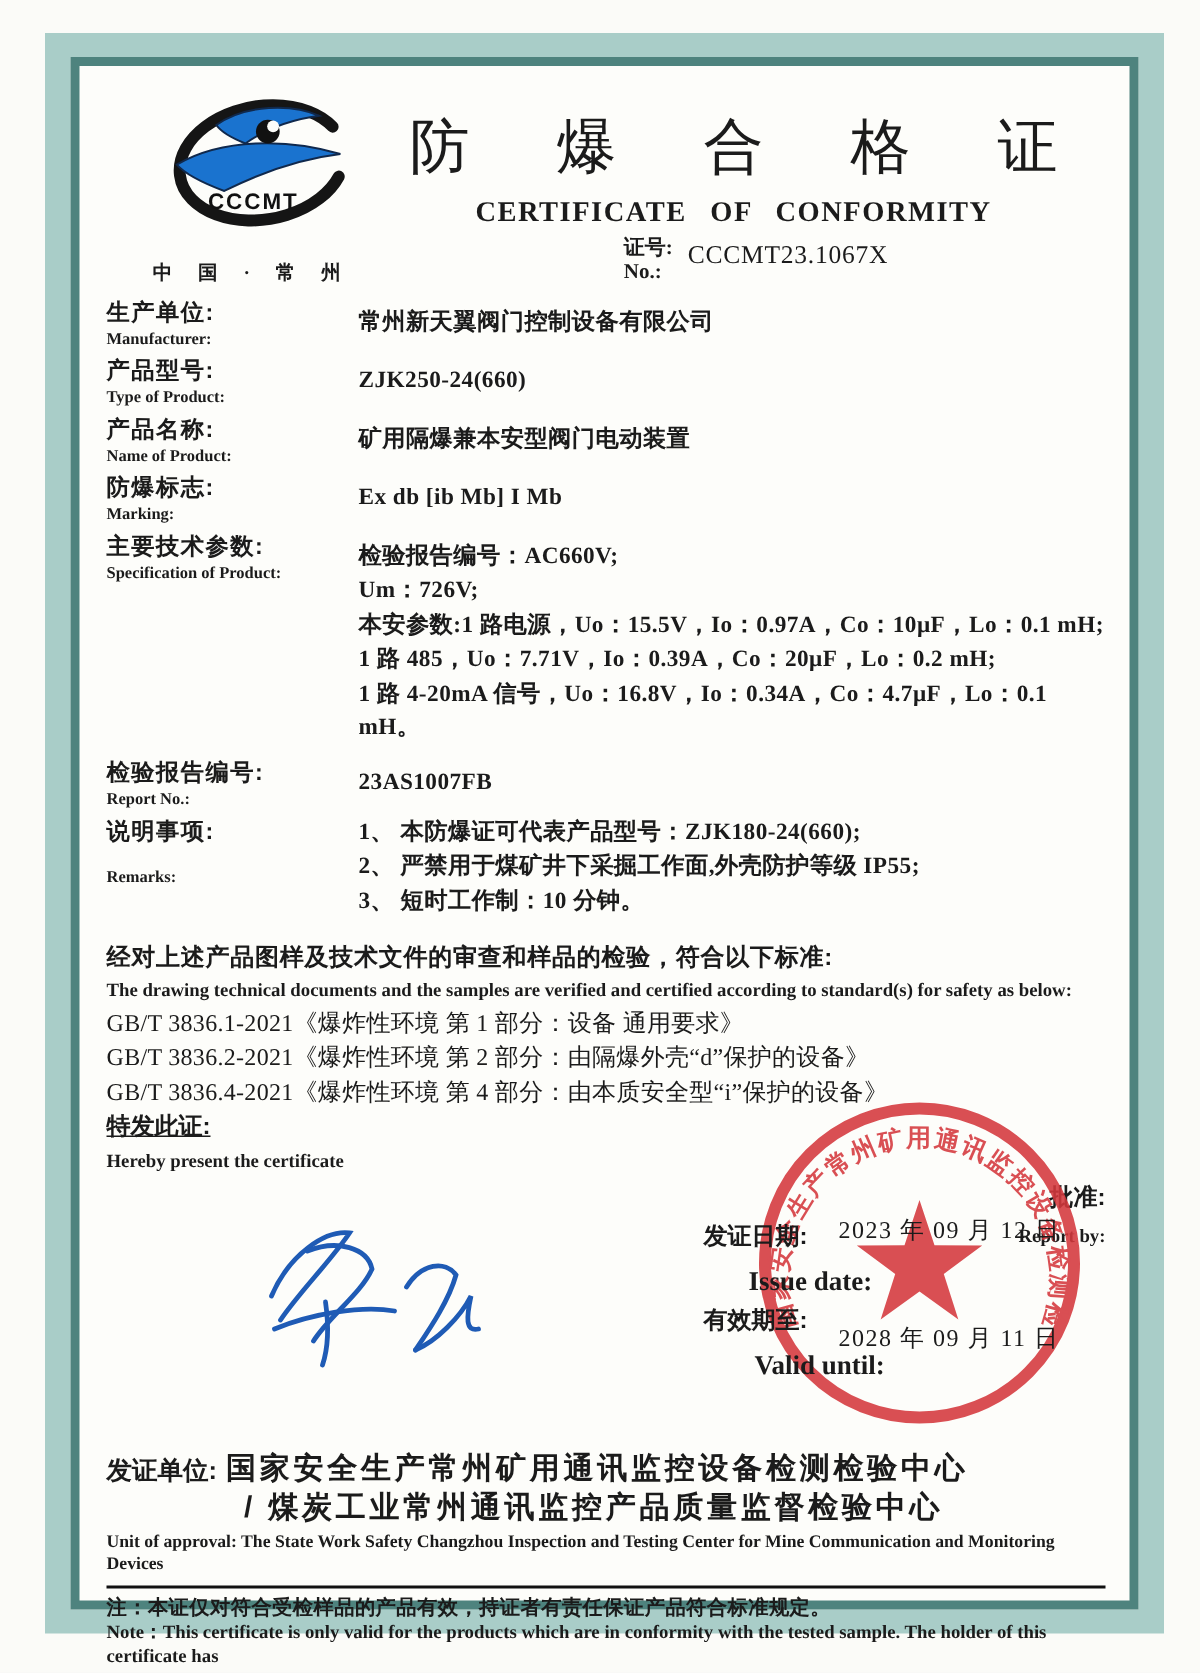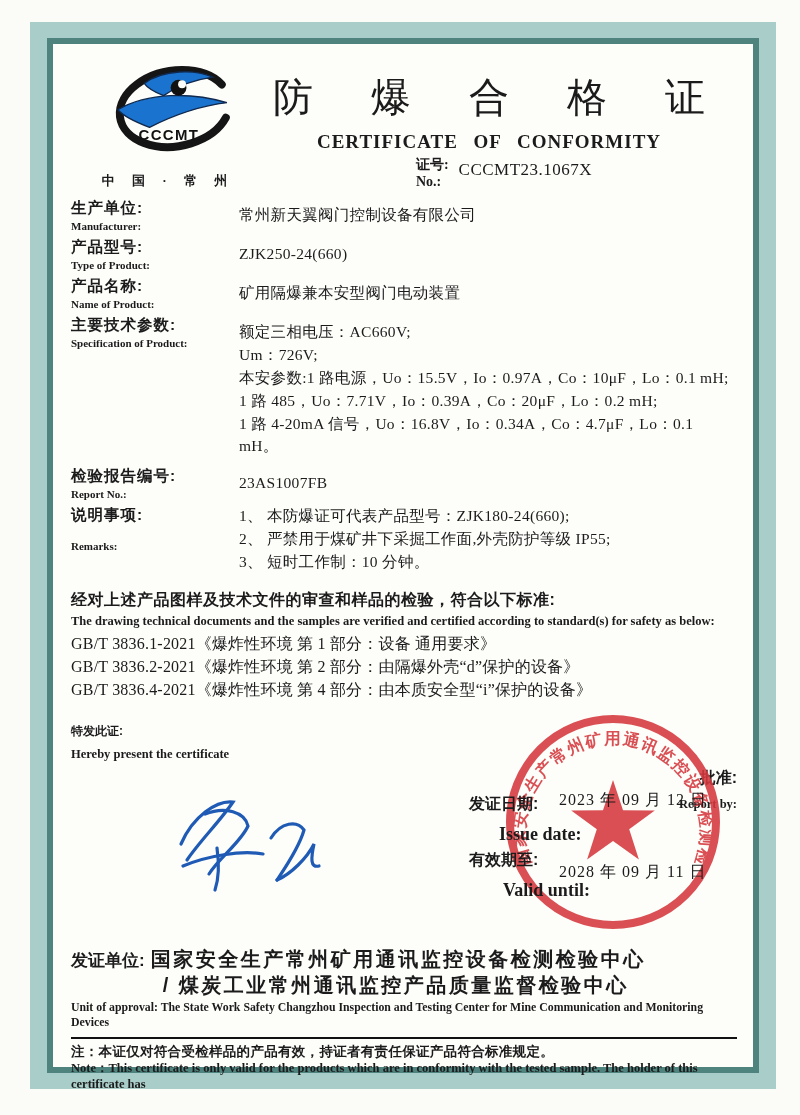--- a/index.html
+++ b/index.html
@@ -26,30 +26,30 @@
   .certno-zh { font-size:14px; font-weight:bold; }
   .certno-en { font-size:14px; font-weight:bold; }
   .certno-val { font-size:17px; letter-spacing:.5px; padding-top:4px; }
   
   .fields { margin-top:4px; }
   .frow { display:flex; margin-bottom:5px; }
   .fl { width:168px; flex:none; }
   .f-zh { font-size:15.5px; font-weight:bold; letter-spacing:1px;
           font-family:"Liberation Sans","DejaVu Sans",sans-serif; }
   .f-en { font-size:11px; font-weight:bold; margin-top:1px; }
-  .fv { font-size:15.5px; line-height:22px; padding-top:6px; letter-spacing:.3px; }
+  .fv { font-size:15.5px; line-height:22px; padding-top:6px; letter-spacing:.3px;font-weight:bold; }
   .fv div { margin-bottom:1px; }
   
   .standards { margin-top:14px; font-size:15.5px; line-height:23px; }
   .std-zh { font-size:16px; font-weight:bold; letter-spacing:.5px;
             font-family:"Liberation Sans","DejaVu Sans",sans-serif; }
   .std-en { font-size:12.5px; font-weight:bold; line-height:17px; margin:2px 0; }
   .std-item { font-size:16px; letter-spacing:.2px; }
-  .present-zh { font-size:12px; font-weight:bold; margin-top:19px;
-            font-family:"Liberation Sans","DejaVu Sans",sans-serif; }
+  .present-zh { font-size:16px; font-weight:bold; margin-top:0;
+            font-family:"Liberation Sans","DejaVu Sans",sans-serif;text-decoration:underline; }
   .present-en { font-size:12.5px; font-weight:bold; }
   
   .issue { position:relative; height:168px; margin-top:2px;text-align:right; }
   .approve-zh { font-size:16px; font-weight:bold;
             font-family:"Liberation Sans","DejaVu Sans",sans-serif; }
   .approve-en { font-size:12.5px; font-weight:bold; margin-top:8px; }
   .sig { position:absolute; left:88px; top:18px; }
   .seal { position:absolute; right:8px; top:-62px; width:232px; height:232px; opacity:.88; }
   .d-lab-zh { position:absolute; font-size:16px; font-weight:bold; z-index:3;
             font-family:"Liberation Sans","DejaVu Sans",sans-serif; }
@@ -124,25 +124,34 @@
         <div class="fl">
             <div class="f-zh">产品名称:</div>
           <div class="f-en">Name of Product:</div>
           </div>
         <div class="fv">
             <div>矿用隔爆兼本安型阀门电动装置</div>
           </div>
       </div>
       <div class="frow">
         <div class="fl">
+            <div class="f-zh">防爆标志:</div>
+          <div class="f-en">Marking:</div>
+          </div>
+        <div class="fv">
+            <div>Ex db [ib Mb] I Mb</div>
+          </div>
+      </div>
+      <div class="frow">
+        <div class="fl">
             <div class="f-zh">主要技术参数:</div>
           <div class="f-en">Specification of Product:</div>
           </div>
         <div class="fv">
-          <div>额定三相电压：AC660V;</div>
+          <div>检验报告编号：AC660V;</div>
           <div>Um：726V;</div>
           <div>本安参数:1 路电源，Uo：15.5V，Io：0.97A，Co：10μF，Lo：0.1 mH;</div>
           <div>1 路 485，Uo：7.71V，Io：0.39A，Co：20μF，Lo：0.2 mH;</div>
           <div>1 路 4-20mA 信号，Uo：16.8V，Io：0.34A，Co：4.7μF，Lo：0.1 mH。</div>
         </div>
       </div>
       <div class="frow" style="margin-top:8px;">
         <div class="fl">
             <div class="f-zh">检验报告编号:</div>
           <div class="f-en">Report No.:</div>

